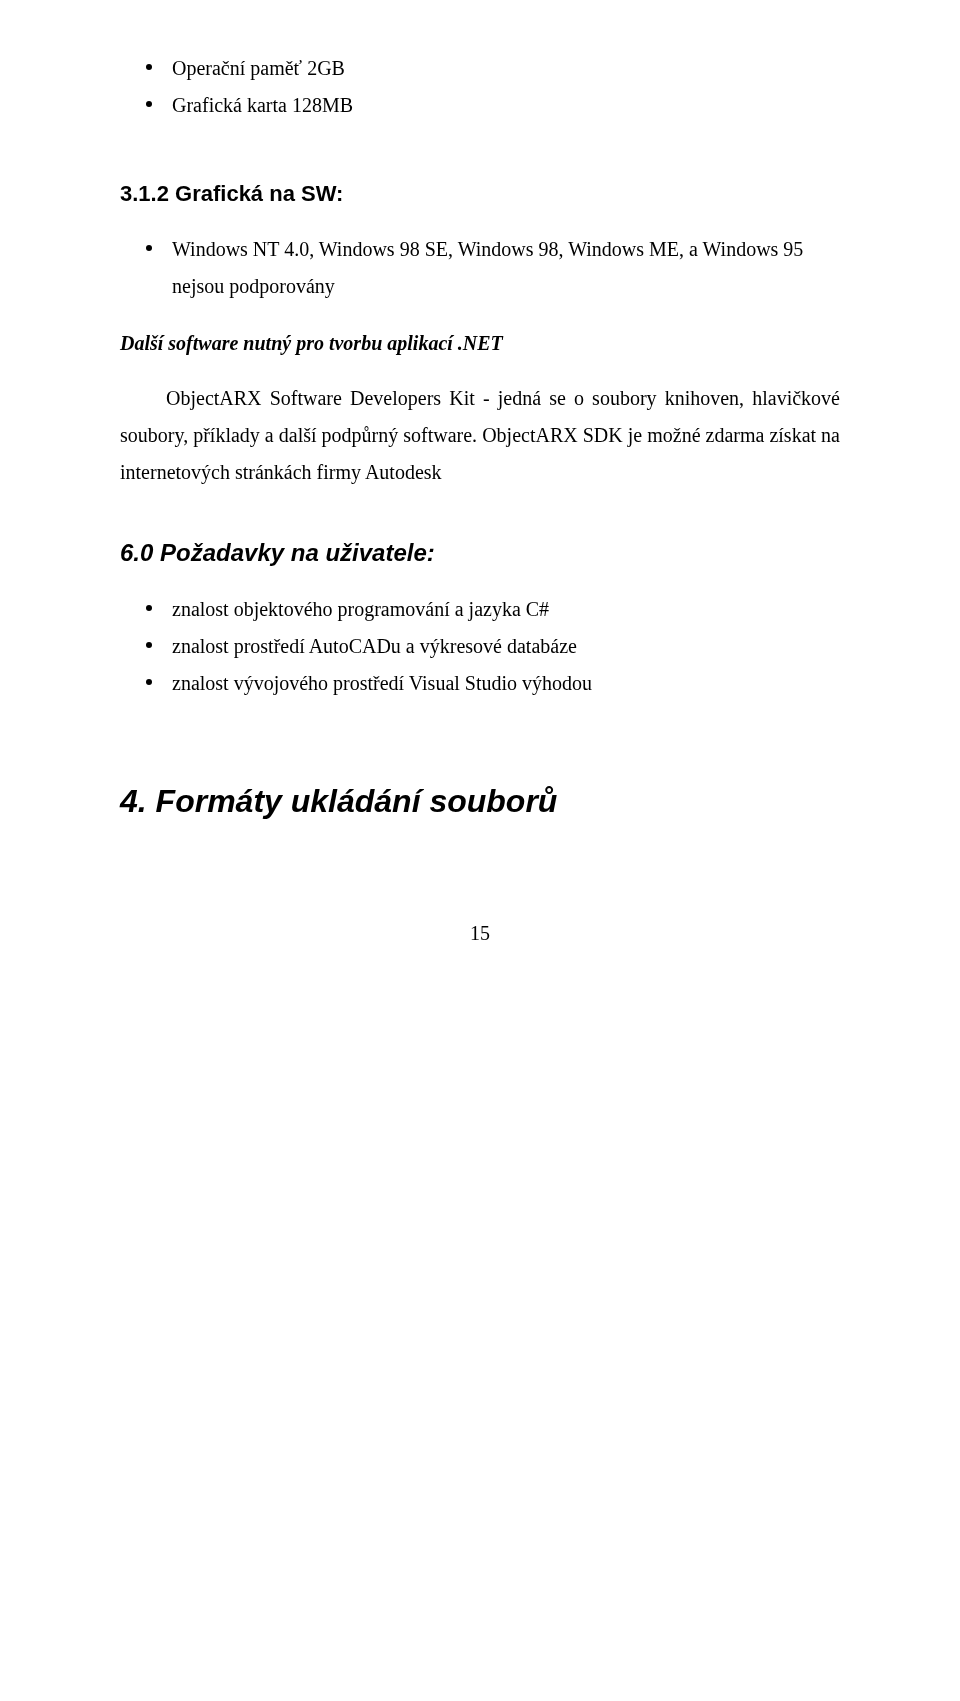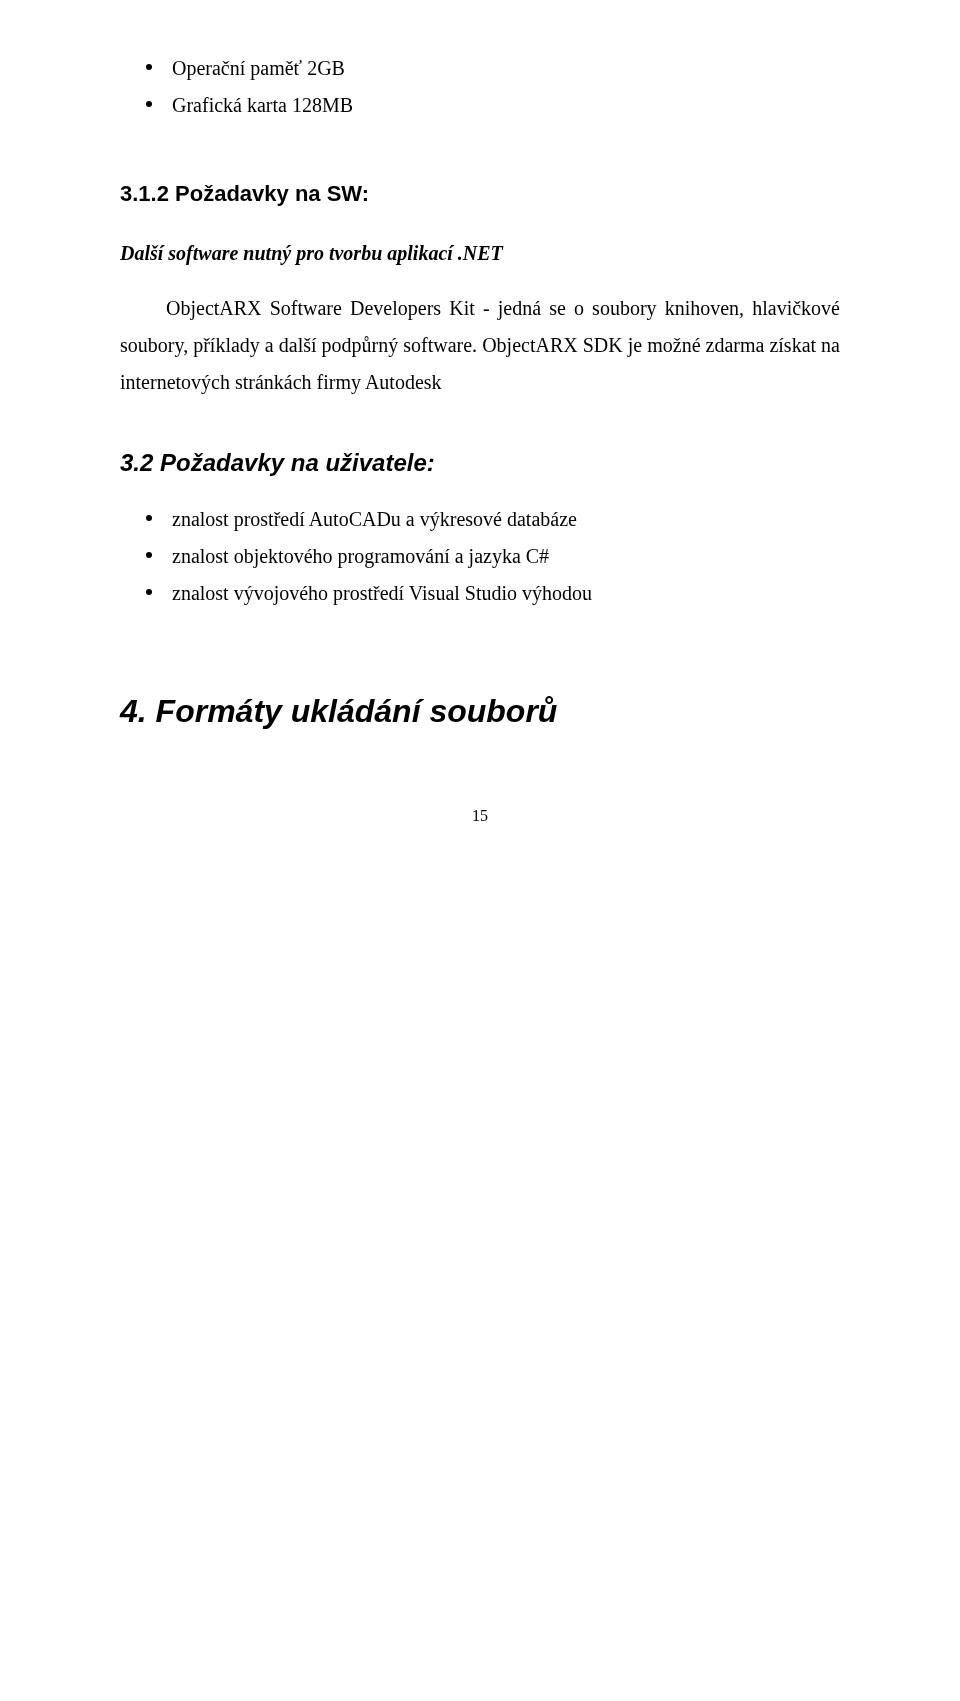--- a/index.html
+++ b/index.html
@@ -60,49 +60,50 @@
     margin: 0 0 16px 0;
   }
   .para.indent { text-indent: 46px; }
   .subhead-it {
     font-style: italic;
     font-weight: bold;
     margin: 8px 0 18px 0;
   }
   .pagenum {
     text-align: center;
-    margin-top: 60px;
-    font-size: 16px;
+    margin-top: 84px;
+    font-size: 20px;
   }
 </style>
 </head>
 <body>
 
 <div class="page">
 
   <ul class="bullets">
     <li><span>Operační paměť 2GB</span></li>
     <li><span>Grafická karta 128MB</span></li>
   </ul>
 
-  <div class="sec-num mt-big">3.1.2 Požadavky na SW:</div>
+  <div class="sec-num mt-big">3.1.2 Grafická na SW:</div>
 
   <ul class="bullets">
+    <li><span>Windows NT 4.0, Windows 98 SE, Windows 98, Windows ME, a Windows 95 nejsou podporovány</span></li>
   </ul>
 
   <div class="subhead-it">Další software nutný pro tvorbu aplikací .NET</div>
 
 
   <p class="para indent">ObjectARX Software Developers Kit - jedná se o soubory knihoven, hlavičkové soubory, příklady a další podpůrný software. ObjectARX SDK je možné zdarma získat na internetových stránkách firmy Autodesk</p>
 
-  <div class="sec-num h2">3.2 Požadavky na uživatele:</div>
+  <div class="sec-num h2">6.0 Požadavky na uživatele:</div>
 
   <ul class="bullets">
+    <li><span>znalost objektového programování a jazyka C#</span></li>
     <li><span>znalost prostředí AutoCADu a výkresové databáze</span></li>
-    <li><span>znalost objektového programování a jazyka C#</span></li>
     <li><span>znalost vývojového prostředí Visual Studio výhodou</span></li>
   </ul>
 
   <div class="sec-num h1">4. Formáty ukládání souborů</div>
 
 
   <div class="pagenum">15</div>
 
 </div>
 

